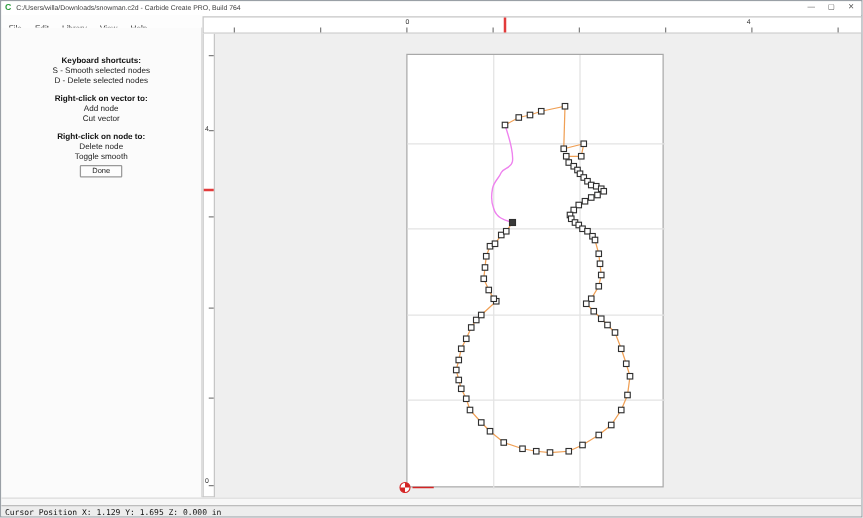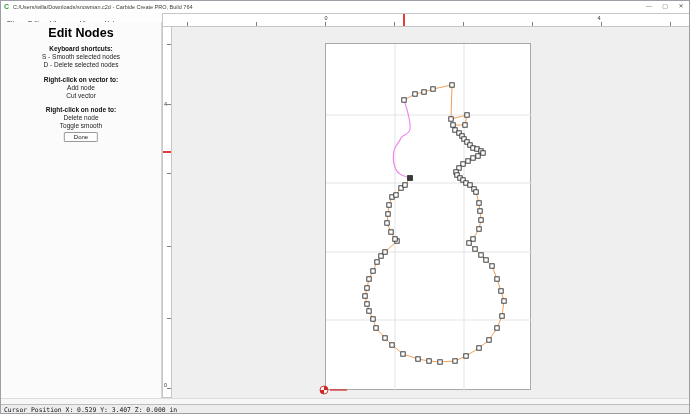--- a/index.html
+++ b/index.html
@@ -63,21 +63,20 @@
 
   <div class="menubar">
     <span class="menu-item">File</span>
     <span class="menu-item">Edit</span>
     <span class="menu-item">Library</span>
     <span class="menu-item">View</span>
     <span class="menu-item">Help</span>
   </div>
 
   <div class="sidebar">
-    <div class="panel-title">Edit Nodes</div>
 
     <div class="sec-head" style="top:23px">Keyboard shortcuts:</div>
     <div class="sec-line" style="top:31px">S - Smooth selected nodes</div>
     <div class="sec-line" style="top:39px">D - Delete selected nodes</div>
 
     <div class="sec-head" style="top:54px">Right-click on vector to:</div>
     <div class="sec-line" style="top:62px">Add node</div>
     <div class="sec-line" style="top:70px">Cut vector</div>
 
     <div class="sec-head" style="top:84px">Right-click on node to:</div>
@@ -206,16 +205,16 @@
           <rect x="72.8" y="141.8" width="4.4" height="4.4" fill="#ffffff" stroke="#2f2f2f" stroke-width="0.9"></rect>
           <rect x="76.8" y="138.8" width="4.4" height="4.4" fill="#ffffff" stroke="#2f2f2f" stroke-width="0.9"></rect>
           <rect x="81.6" y="131.6" width="4.8" height="4.8" fill="#3a3a3a" stroke="#2f2f2f" stroke-width="0.9"></rect>
         </svg>
       </div>
   </div>
 
   <div class="bottomstrip"></div>
 
   <div class="statusbar">
-    <span>Cursor Position X: 0.529 Y: 3.407 Z: 0.000 in</span>
+    <span>Cursor Position X: 1.129 Y: 1.695 Z: 0.000 in</span>
   </div>
 
 </div>
 
 </body></html>

